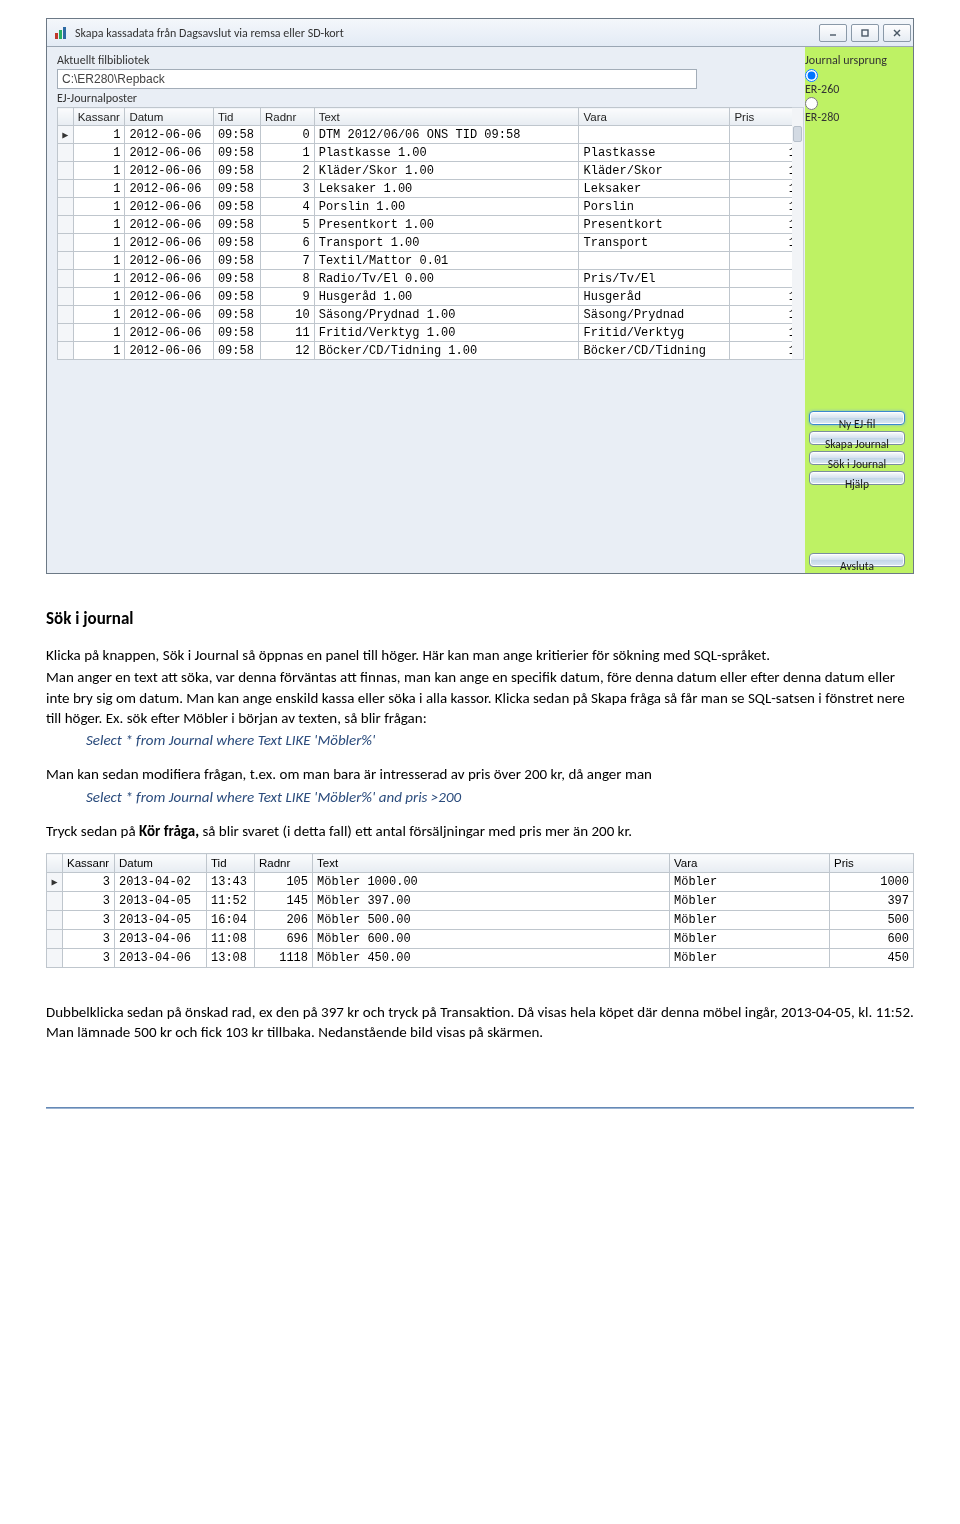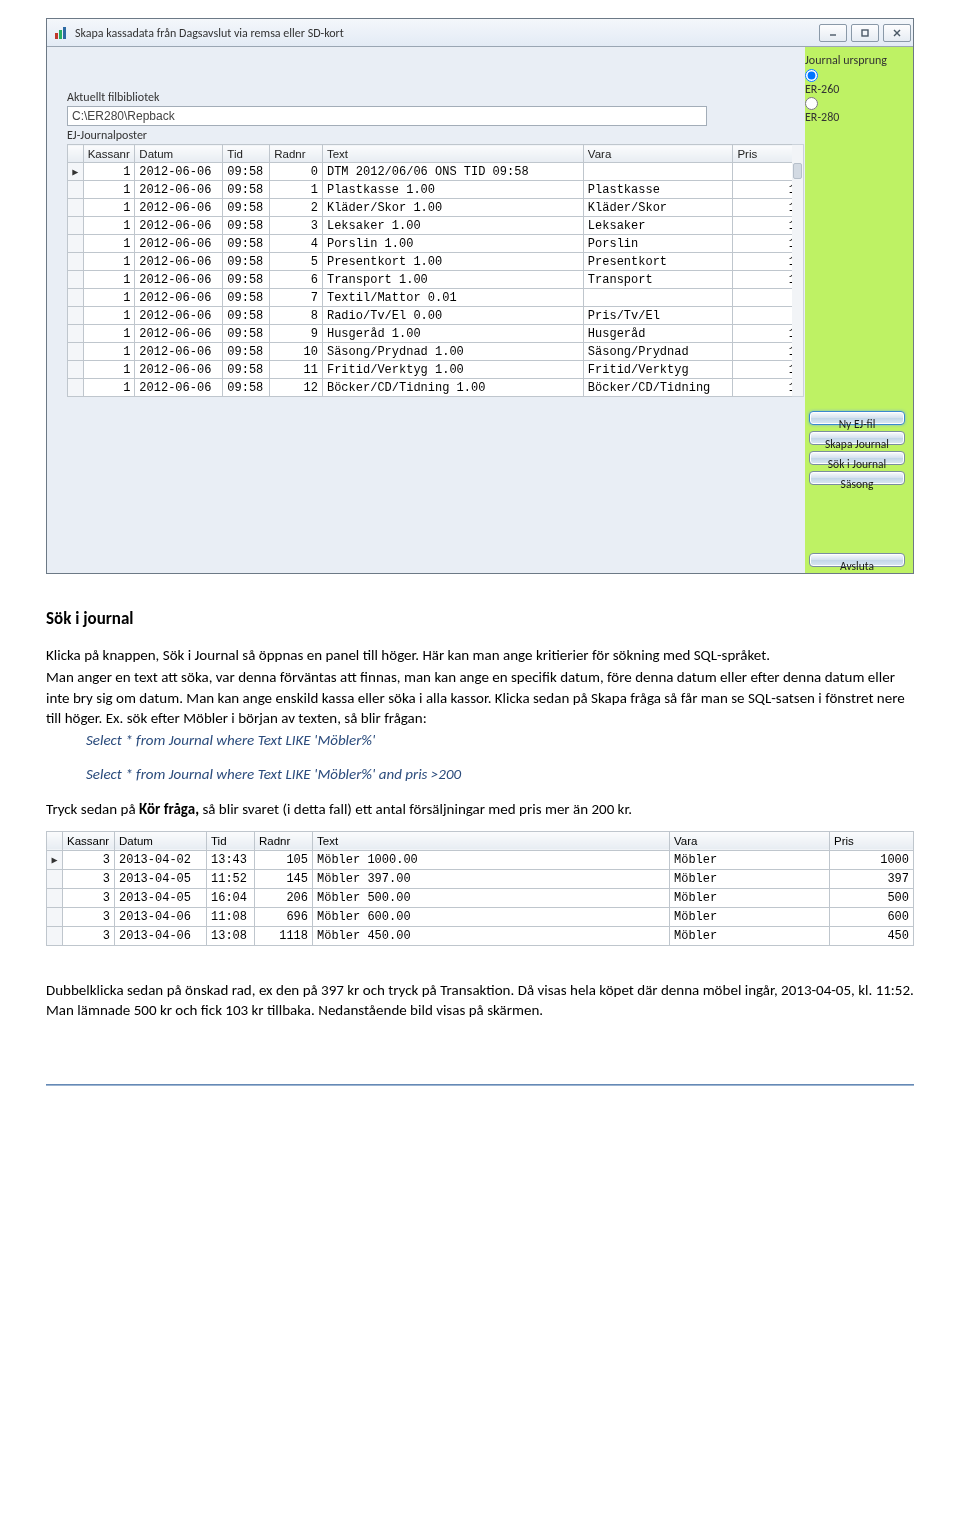--- a/index.html
+++ b/index.html
@@ -34,21 +34,21 @@
   .win-btn {
     width: 28px; height: 18px;
     border: 1px solid #8a99a8;
     border-radius: 2px;
     background: linear-gradient(#fdfdfe,#e6ecf3);
     display:flex; align-items:center; justify-content:center;
   }
   .win-btn svg { width: 10px; height: 10px; stroke:#4a5866; stroke-width:1.4; fill:none; }
 
   .wbody { display:flex; }
-  .wmain { flex:1; padding: 4px 4px 80px 20px; background:#e9eef5;margin-top:37px; }
+  .wmain { flex:1; padding: 4px 4px 80px 10px; background:#e9eef5; }
   .wside { width: 108px; padding-top: 4px; padding-right:4px; background:#bef264; }
 
   .lbl { font-size: 12px; color: #333; margin: 2px 0; }
   .pathbox {
     width: 640px; height: 20px;
     background:#fff; border:1px solid #a3adb8;
     font-size:12px; padding:1px 4px; color:#444;
   }
   .radiogroup { font-size:12px; color:#333; }
   .radiogroup .row { display:flex; align-items:flex-start; margin:1px 0;flex-direction:column;}
@@ -362,31 +362,32 @@
             </div>
           <div class="row">
               <input type="radio" style="">
               <span>ER-280</span>
             </div>
         </div>
         <div class="side-spacer"></div>
         <div class="ui-btn primary">Ny EJ-fil</div>
         <div class="ui-btn">Skapa Journal</div>
         <div class="ui-btn">Sök i Journal</div>
-        <div class="ui-btn">Säsong</div>
+        <div class="ui-btn">Hjälp</div>
         <div class="side-gap"></div>
         <div class="ui-btn">Avsluta</div>
       </div>
     </div>
   </div>
 
   <h2>Sök i journal</h2>
   <p class="para">Klicka på knappen, Sök i Journal så öppnas en panel till höger. Här kan man ange kritierier för sökning med SQL-språket.</p>
   <p class="para" style="margin-top:2px">Man anger en text att söka, var denna förväntas att finnas, man kan ange en specifik datum, före denna datum eller efter denna datum eller inte bry sig om datum. Man kan ange enskild kassa eller söka i alla kassor.  Klicka sedan på Skapa fråga så får man se SQL-satsen i fönstret nere till höger.  Ex. sök efter Möbler i början av texten, så blir frågan:</p>
   <p class="indent">Select * from Journal where Text  LIKE 'Möbler%'</p>
+  <p class="para">Man kan sedan modifiera frågan, t.ex. om man bara är intresserad av pris över 200 kr, då anger man</p>
   <p class="indent">Select * from Journal where Text  LIKE 'Möbler%'  and  pris &gt;200</p>
   <p class="para">
     <span>Tryck sedan på </span><span class="bold">Kör fråga,</span><span> så blir svaret (i detta fall) ett antal försäljningar med pris mer än 200 kr.</span>
   </p>
 
   <div class="grid2-wrap">
     <table class="grid2">
       <thead>
           <tr>
         <th class="g2-mark"></th>

